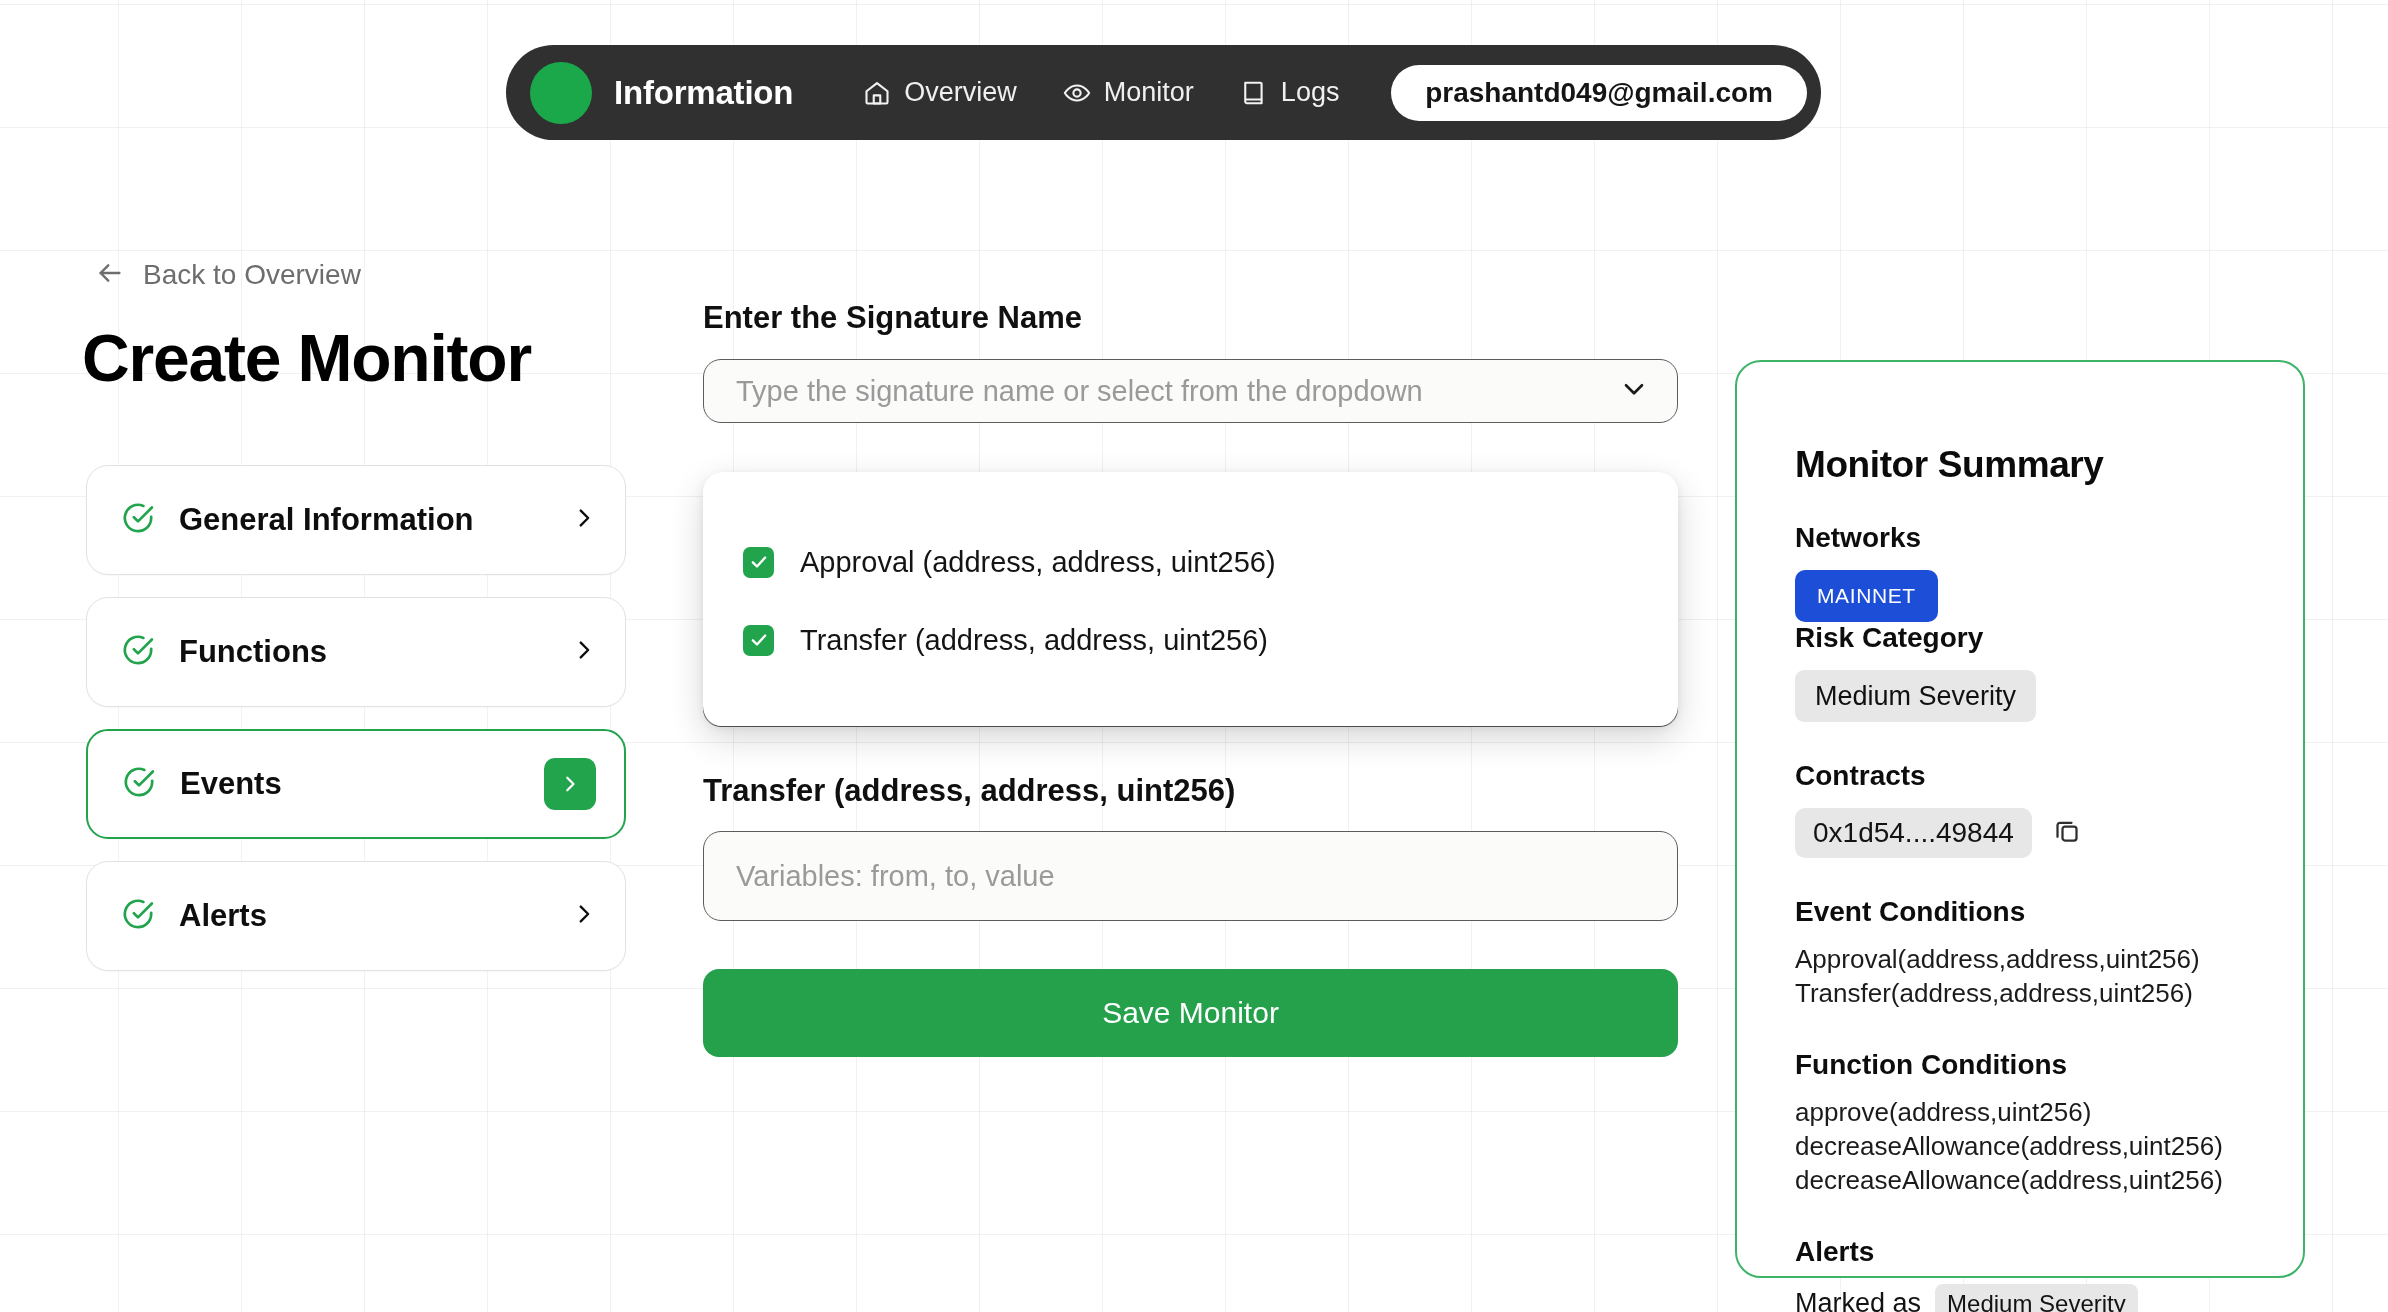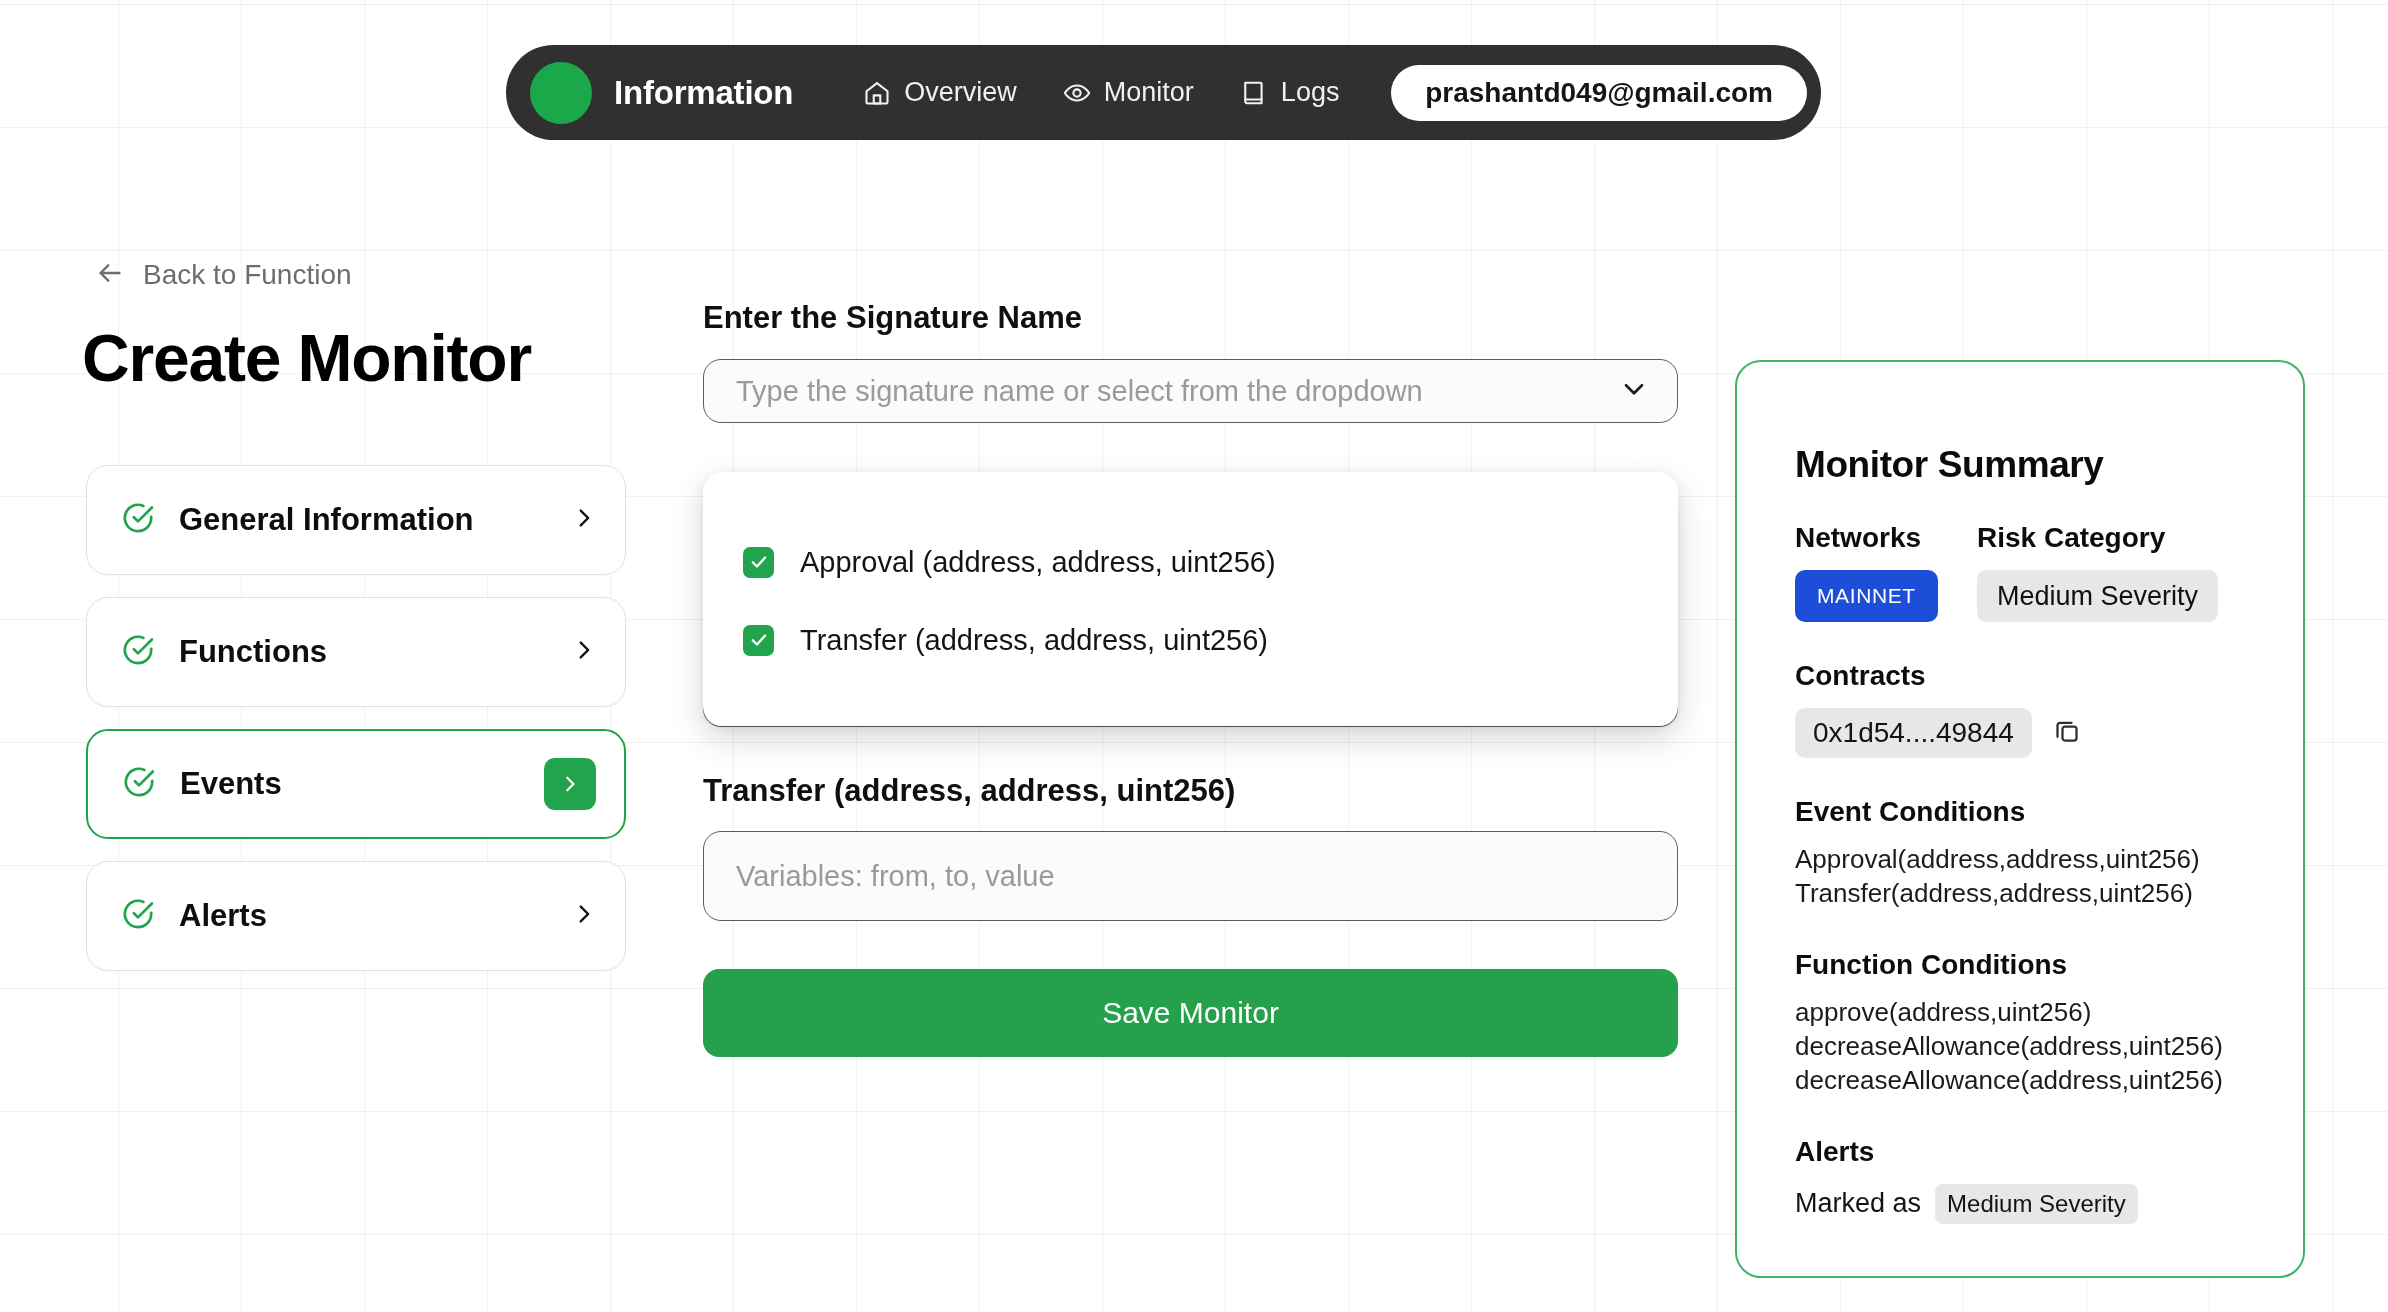--- a/index.html
+++ b/index.html
@@ -284,20 +284,21 @@
   .summary-title {
     font-size: 37px;
     font-weight: bold;
     color: #0b0b0b;
     letter-spacing: -0.4px;
     white-space: nowrap;
   }
   .sum-row {
     display: flex;
     margin-top: 36px;
+    flex-direction: column;
   }
   .sum-col-net { width: 182px; flex: none; }
   .sum-head {
     font-size: 28px;
     font-weight: bold;
     color: #0d0d0d;
     white-space: nowrap;
   }
   .badge-mainnet {
     display: inline-flex;
@@ -417,21 +418,21 @@
   </div>
 </div>
 
 <div class="back-link">
   <span>
     <svg width="30" height="30" viewBox="0 0 24 24" fill="none" stroke="#6d6d6d" stroke-width="1.9" stroke-linecap="round" stroke-linejoin="round">
       <path d="M19.5 12H4.5"></path>
         <path d="M10.6 5.9 4.5 12l6.1 6.1"></path>
     </svg>
   </span>
-  <span class="lbl">Back to Function</span>
+  <span class="lbl">Back to Overview</span>
 </div>
 
 <div class="page-title">Create Monitor</div>
 
 <div class="steps">
 
   <div class="step-card">
     <span class="step-check">
       <svg width="34" height="34" viewBox="0 0 24 24" fill="none" stroke="#21a44c" stroke-width="1.9" stroke-linecap="round" stroke-linejoin="round">
         <path d="M21.3 11.1v.9a9.3 9.3 0 1 1-5.5-8.5"></path>

